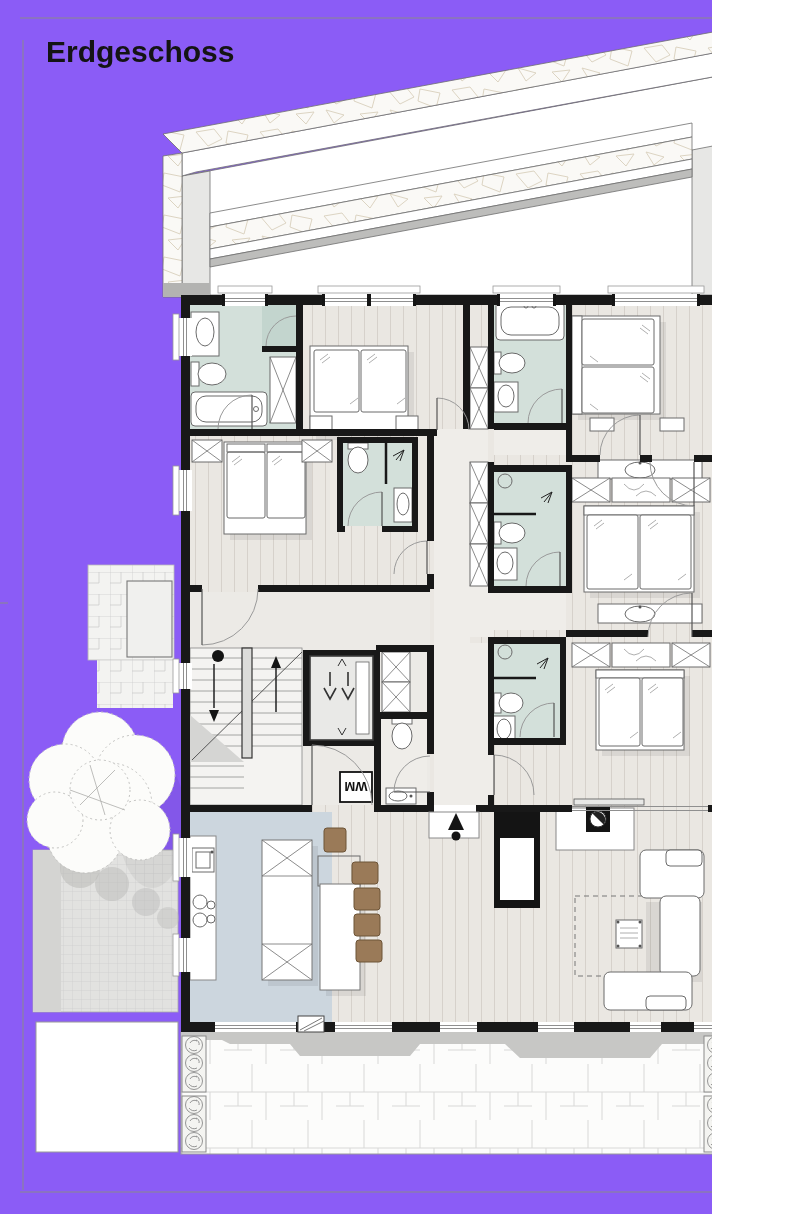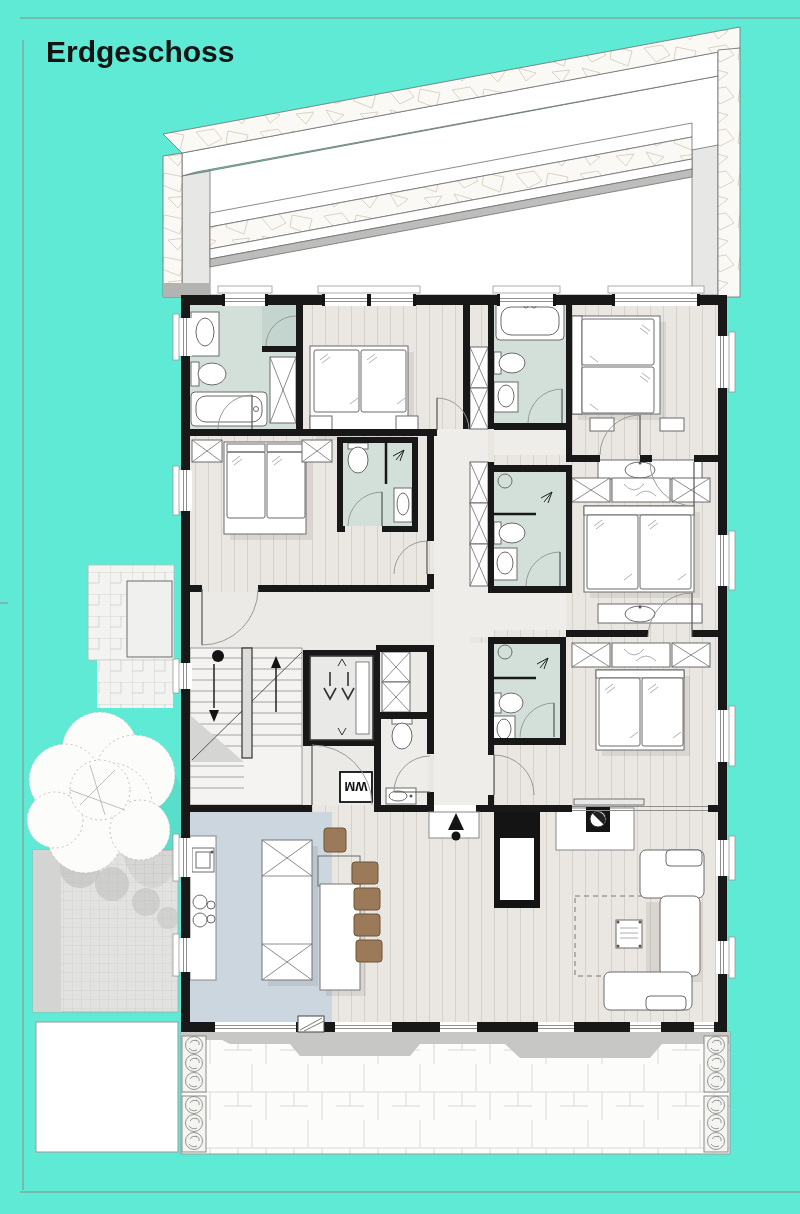--- a/index.html
+++ b/index.html
@@ -1,16 +1,16 @@
 <!DOCTYPE html>
 <html><head>
 <meta charset="utf-8">
 <style>
   html,body{margin:0;padding:0;background:#ffffff;}
-  .stage{position:relative;width:800px;height:1214px;background:#5eead4;overflow:hidden;}
+  .stage{position:relative;width:712px;height:1214px;background:#8b5cf6;overflow:hidden;}
   svg{display:block;}
   text{font-family:"Liberation Sans",sans-serif;}
   .title-text{font-size:30px;font-weight:bold;fill:#141414;}
   .wm-text{font-size:13px;font-weight:bold;fill:#111;}
   .frameline{stroke:#8a8a8a;stroke-width:1;}
   .wall{fill:#181818;}
   .fx{fill:#ffffff;stroke:#6b6b6b;stroke-width:1;}
   .fxl{fill:none;stroke:#6b6b6b;stroke-width:1;}
   .thin{fill:none;stroke:#9a9a9a;stroke-width:.8;}
   .arc{fill:none;stroke:#9a9a9a;stroke-width:1;}

